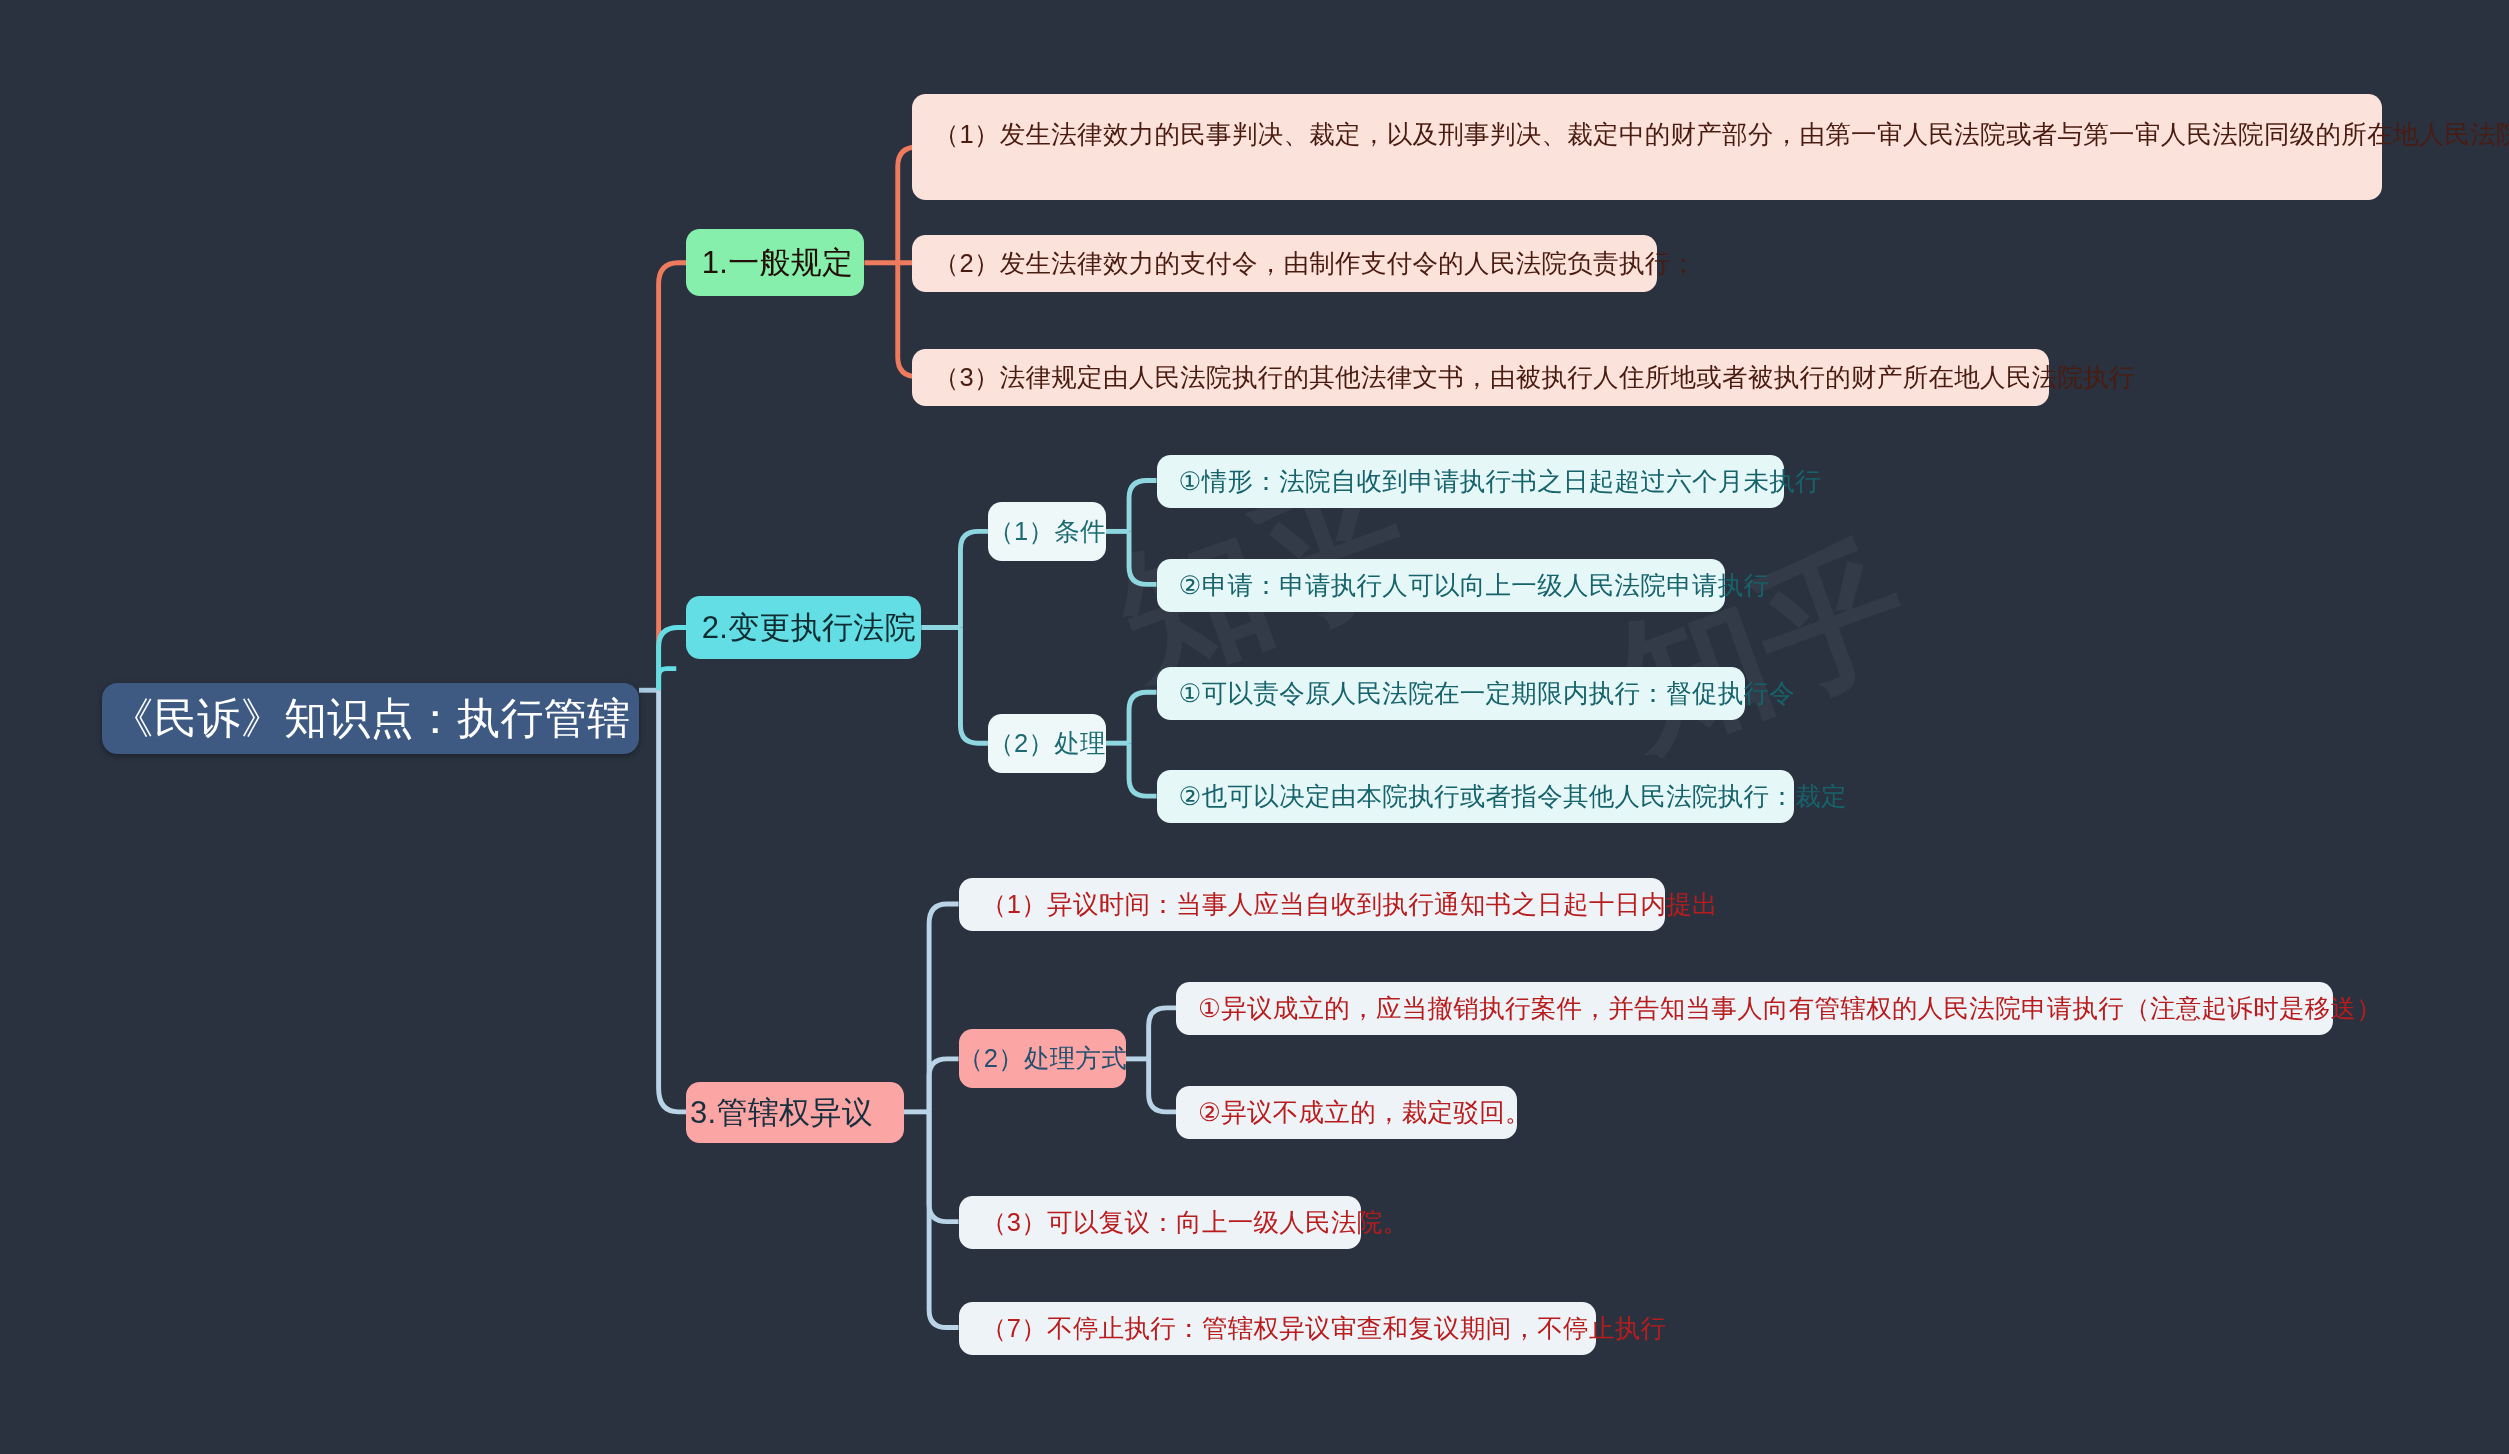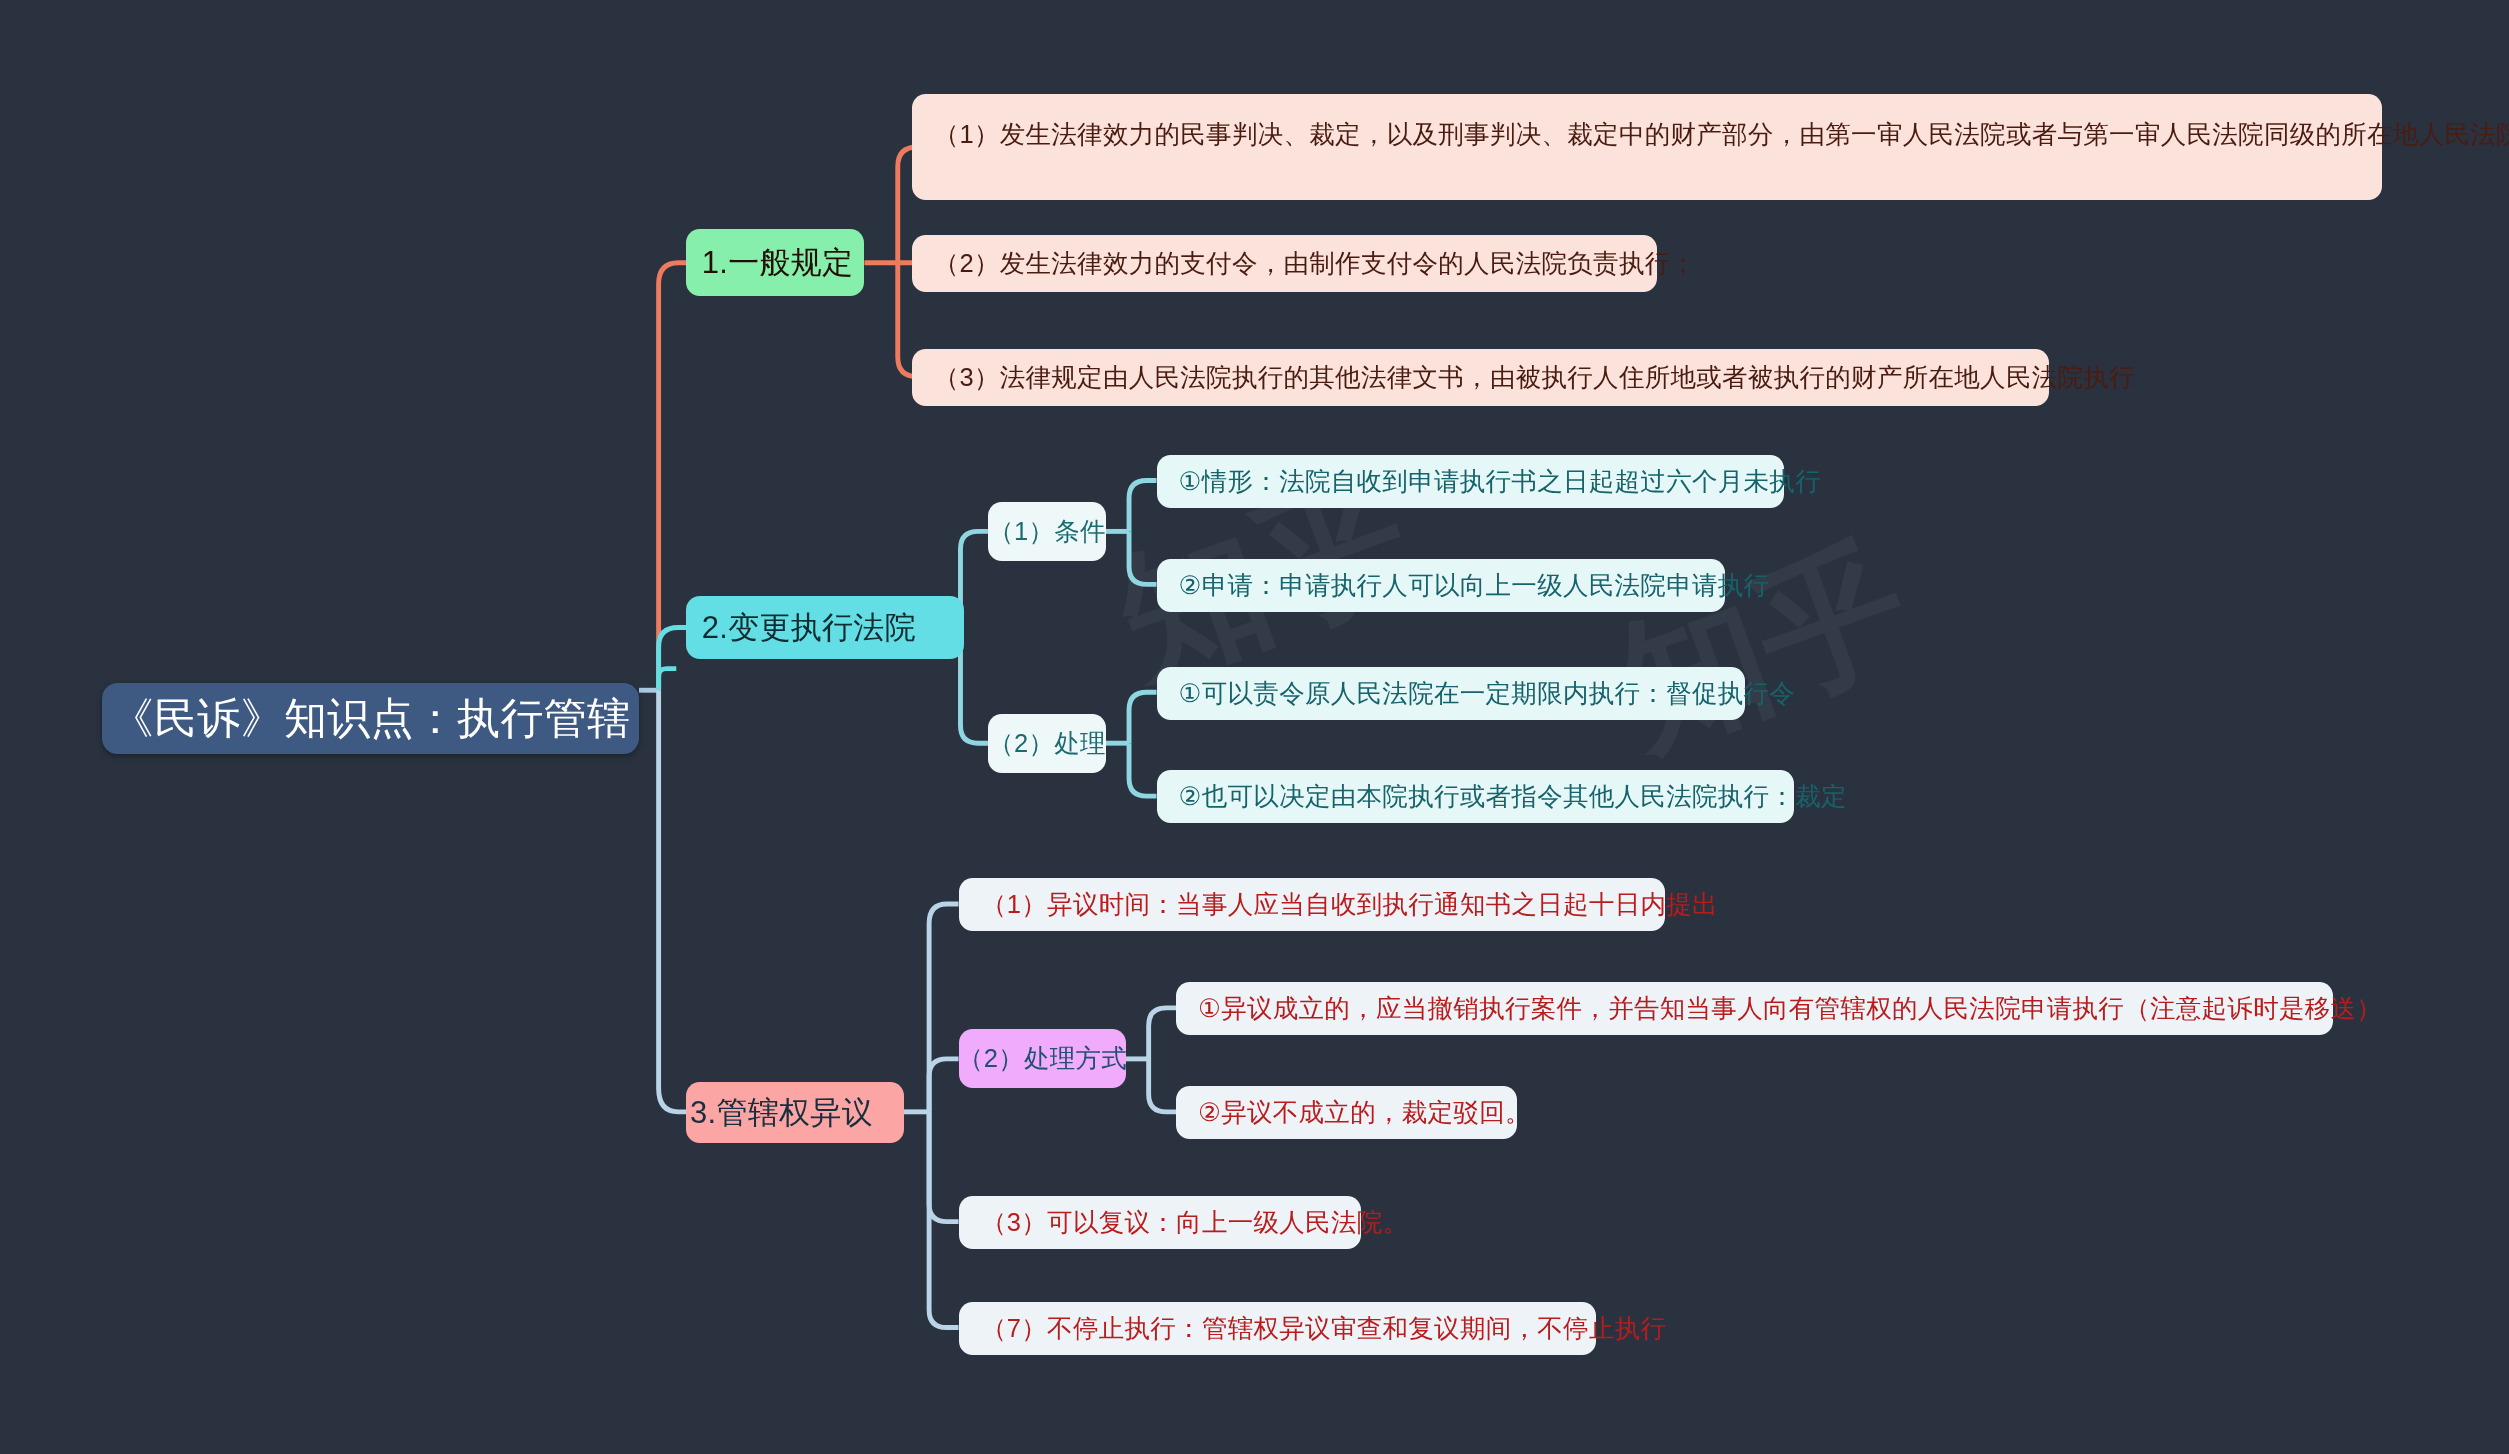--- a/index.html
+++ b/index.html
@@ -58,21 +58,21 @@
   }
   .mid-c{
     background:#eef8f9;color:#1c6b72;font-size:25.5px;
     padding:0 23px;border-radius:13.7px;justify-content:center;
   }
   .leaf-b{
     background:#eef3f8;color:#b91c1c;font-size:25.5px;
     padding:0 22px;border-radius:13.7px;
   }
   .mid-b{
-    background:#f0abfc;color:#23506f;font-size:25.5px;
+    background:#fca5a5;color:#23506f;font-size:25.5px;
     padding:0 21.6px;border-radius:13.7px;justify-content:center;
   }
 
   .wm{
     position:absolute;color:rgba(255,255,255,.045);
     font-size:147px;font-weight:bold;pointer-events:none;
     font-family:"Liberation Serif","DejaVu Serif",serif;
   }
 </style>
 </head>
@@ -126,21 +126,21 @@
   <div class="node root" style="left:102px;top:655px;width:537px;height:71px;margin-top:28px;">《民诉》知识点：执行管辖</div>
 
   <div class="node b1head" style="left:686px;top:229px;width:178px;height:67px;">1.一般规定</div>
 
   <div class="node leaf-o multi" style="left:912px;top:94px;width:1470px;height:106px;">（1）发生法律效力的民事判决、裁定，以及刑事判决、裁定中的财产部分，由第一审人民法院或者与第一审人民法院同级的所在地人民法院执行</div>
 
   <div class="node leaf-o" style="left:912px;top:235px;width:745px;height:57px;">（2）发生法律效力的支付令，由制作支付令的人民法院负责执行；</div>
 
   <div class="node leaf-o" style="left:912px;top:349px;width:1137px;height:57px;">（3）法律规定由人民法院执行的其他法律文书，由被执行人住所地或者被执行的财产所在地人民法院执行</div>
 
-  <div class="node b2head" style="left:686px;top:596px;width:278px;height:63px;border-radius:14px;">2.变更执行法院</div>
+  <div class="node b2head" style="left:686px;top:596px;width:235px;height:63px;border-radius:14px;">2.变更执行法院</div>
 
   <div class="node mid-c" style="left:988px;top:502px;width:118px;height:59px;">（1）条件</div>
 
   <div class="node leaf-c" style="left:1157px;top:455px;width:627px;height:53px;">①情形：法院自收到申请执行书之日起超过六个月未执行</div>
 
   <div class="node leaf-c" style="left:1157px;top:559px;width:568px;height:53px;">②申请：申请执行人可以向上一级人民法院申请执行</div>
 
   <div class="node mid-c" style="left:988px;top:714px;width:118px;height:59px;">（2）处理</div>
 
   <div class="node leaf-c" style="left:1157px;top:667px;width:588px;height:53px;">①可以责令原人民法院在一定期限内执行：督促执行令</div>

